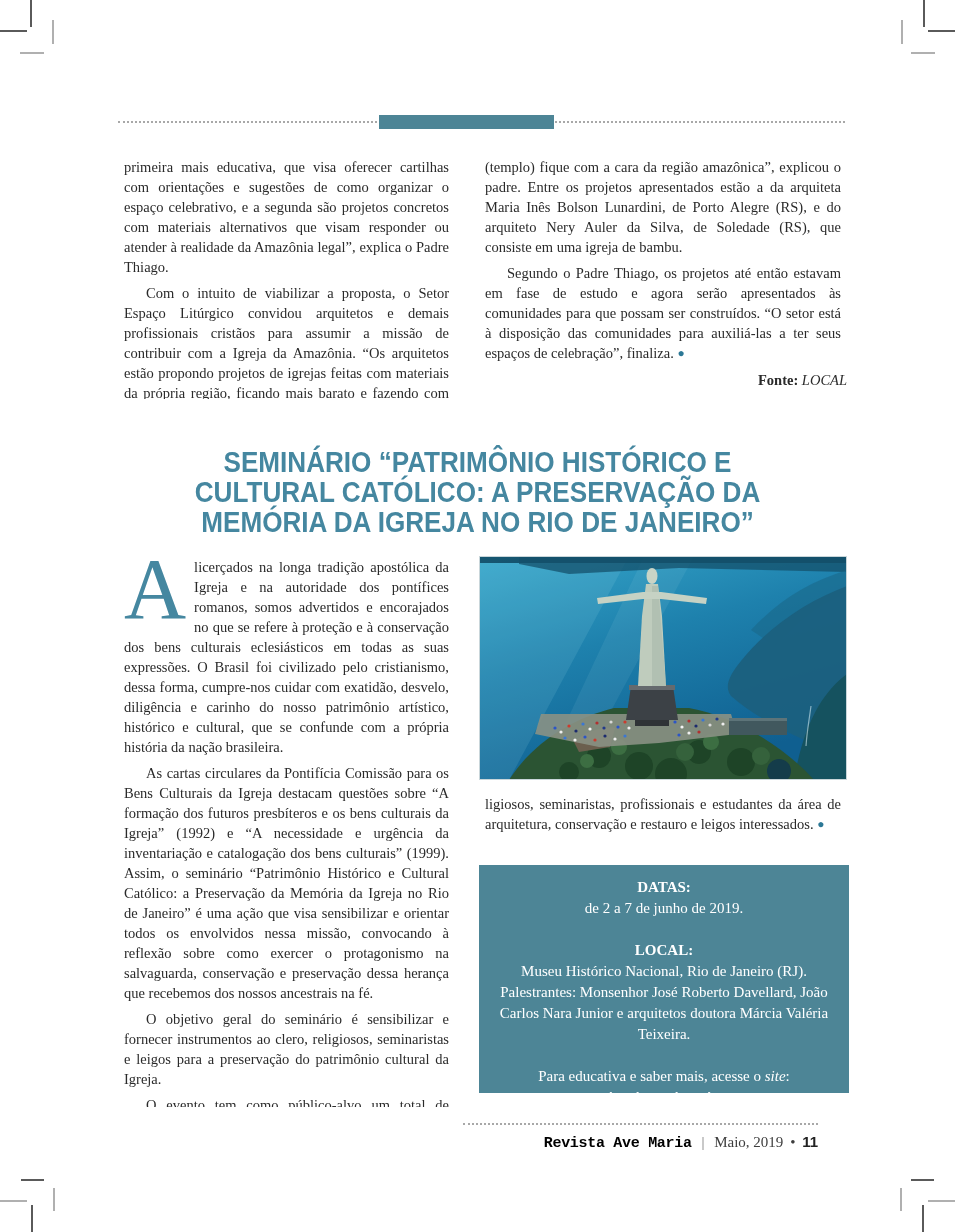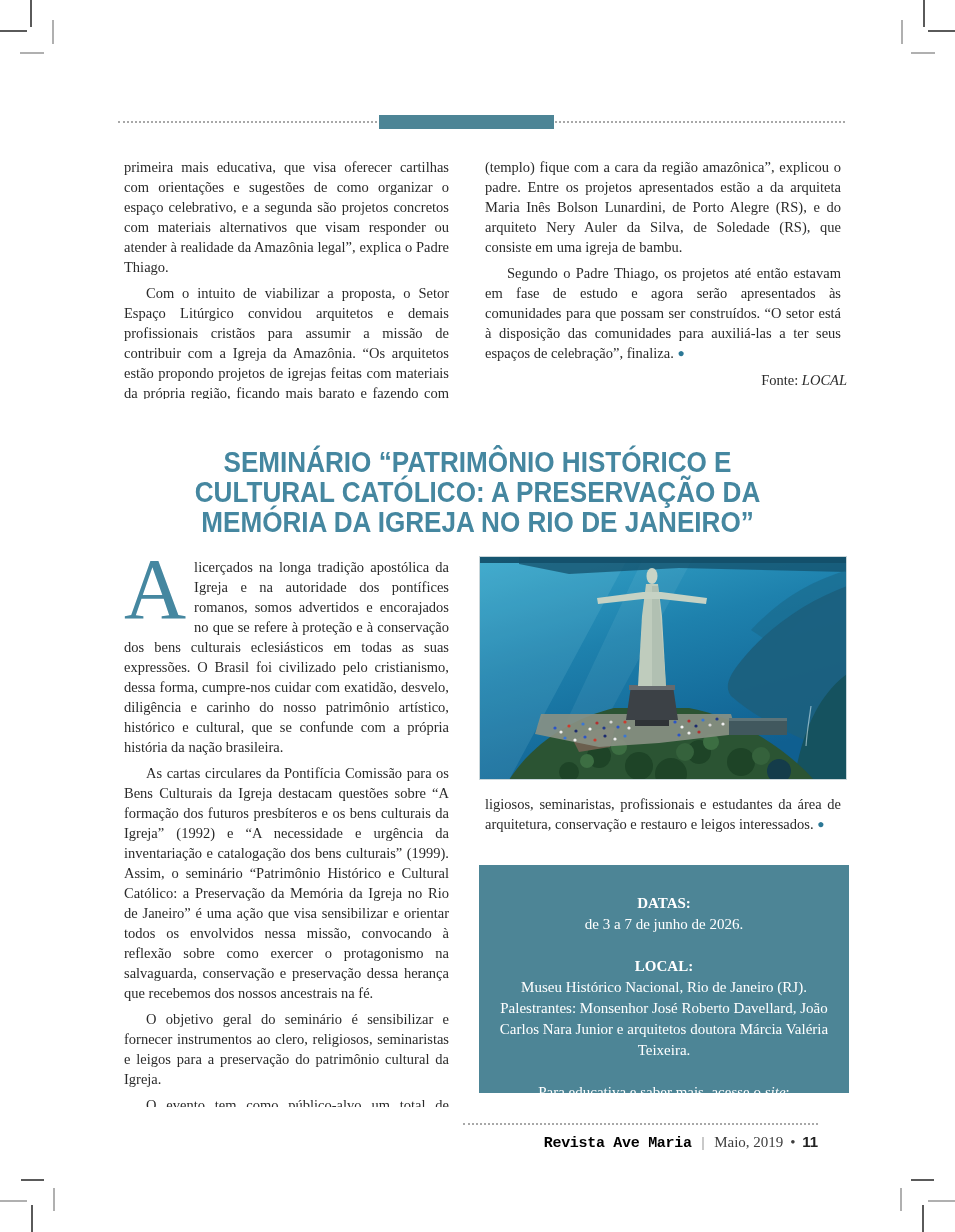--- a/index.html
+++ b/index.html
@@ -14,21 +14,21 @@
   
   .top-dotted { position:absolute; left:118px; top:121px; width:727px; height:0; border-top:2px dotted #a8a8a8; }
   .top-bar { position:absolute; left:379px; top:115px; width:175px; height:14px; background:#4d8596; }
 
   
   .col { position:absolute; text-align:justify; font-size:14.5px; line-height:20px; overflow:hidden; }
   .col p { margin:6px; }
   .col p.indent { text-indent:22px; }
 
   .fonte { position:absolute; left:479px; top:372px; width:368px; text-align:right; font-size:14.5px; }
-  .fonte .lbl { font-weight:normal;text-align:right; }
+  .fonte .lbl { font-weight:bold;text-align:right; }
   .fonte .val { font-style:italic; }
 
   .headline {
     position:absolute; left:113px; top:447px; width:729px; text-align:center;
     font-family:"Liberation Sans", sans-serif; font-weight:bold;
     font-size:29px; line-height:30px; color:#4587a0;
     transform:scaleX(0.9); transform-origin:center top;
   }
 
   .dropcap {
@@ -36,21 +36,21 @@
     padding-right:8px; margin-top:1px; font-family:"Liberation Serif", serif;
   }
 
   .enddot { color:#2c7896; font-size:12px; vertical-align:1px; }
 
   .photo { position:absolute; left:479px; top:556px; width:368px; height:224px; }
 
   .infobox {
     position:absolute; left:479px; top:865px; width:370px; height:228px;
     background:#4d8596; color:#ffffff; text-align:center;
-    font-size:15px; line-height:21px; box-sizing:border-box; padding:28px 16px;
+    font-size:15px; line-height:21px; box-sizing:border-box; padding:12px 16px;
   }
   .infobox .b { font-weight:bold; }
   .infobox .gap { height:21px; }
   .infobox .it { font-style:italic;margin-top:44px; }
 
   .footer-dotted { position:absolute; left:463px; top:1123px; width:355px; height:0; border-top:2px dotted #a8a8a8; }
   .footer { position:absolute; left:420px; top:1133px; width:398px; text-align:right; font-size:15px; color:#3d3d3d; }
   .footer .mag { font-family:Liberation Mono, monospace; font-weight:bold; color:#000000; letter-spacing:-0.3px; }
   .footer .sep { color:#777; padding:0 6px; font-weight:normal; }
   .footer .num { font-family:"Liberation Sans", sans-serif; font-weight:bold; color:#222; }
@@ -189,21 +189,21 @@
       <rect x="0.5" y="0.5" width="367" height="223" fill="none" stroke="#c9d6da" stroke-width="1"></rect>
     </svg>
   </div>
 
   <div class="col" style="left:479px;top:788px;width:368px;height:64px;">
     <p><span>ligiosos, seminaristas, profissionais e estudantes da área de arquitetura, conservação e restauro e leigos interessados.</span> <span class="enddot">●</span></p>
   </div>
 
   <div class="infobox">
     <div class="b">DATAS:</div>
-    <div>de 3 a 7 de junho de 2026.</div>
+    <div>de 2 a 7 de junho de 2019.</div>
     <div class="gap"></div>
     <div class="b">LOCAL:</div>
     <div>Museu Histórico Nacional, Rio de Janeiro (RJ). Palestrantes: Monsenhor José Roberto Davellard, João Carlos Nara Junior e arquitetos doutora Márcia Valéria Teixeira.</div>
     <div class="gap"></div>
     <div><span>Para educativa e saber mais, acesse o </span><span class="it">site</span><span>:</span></div>
     <div class="b">seminariopatrimonio.org</div>
   </div>
 
   <div class="footer-dotted"></div>
   <div class="footer">

